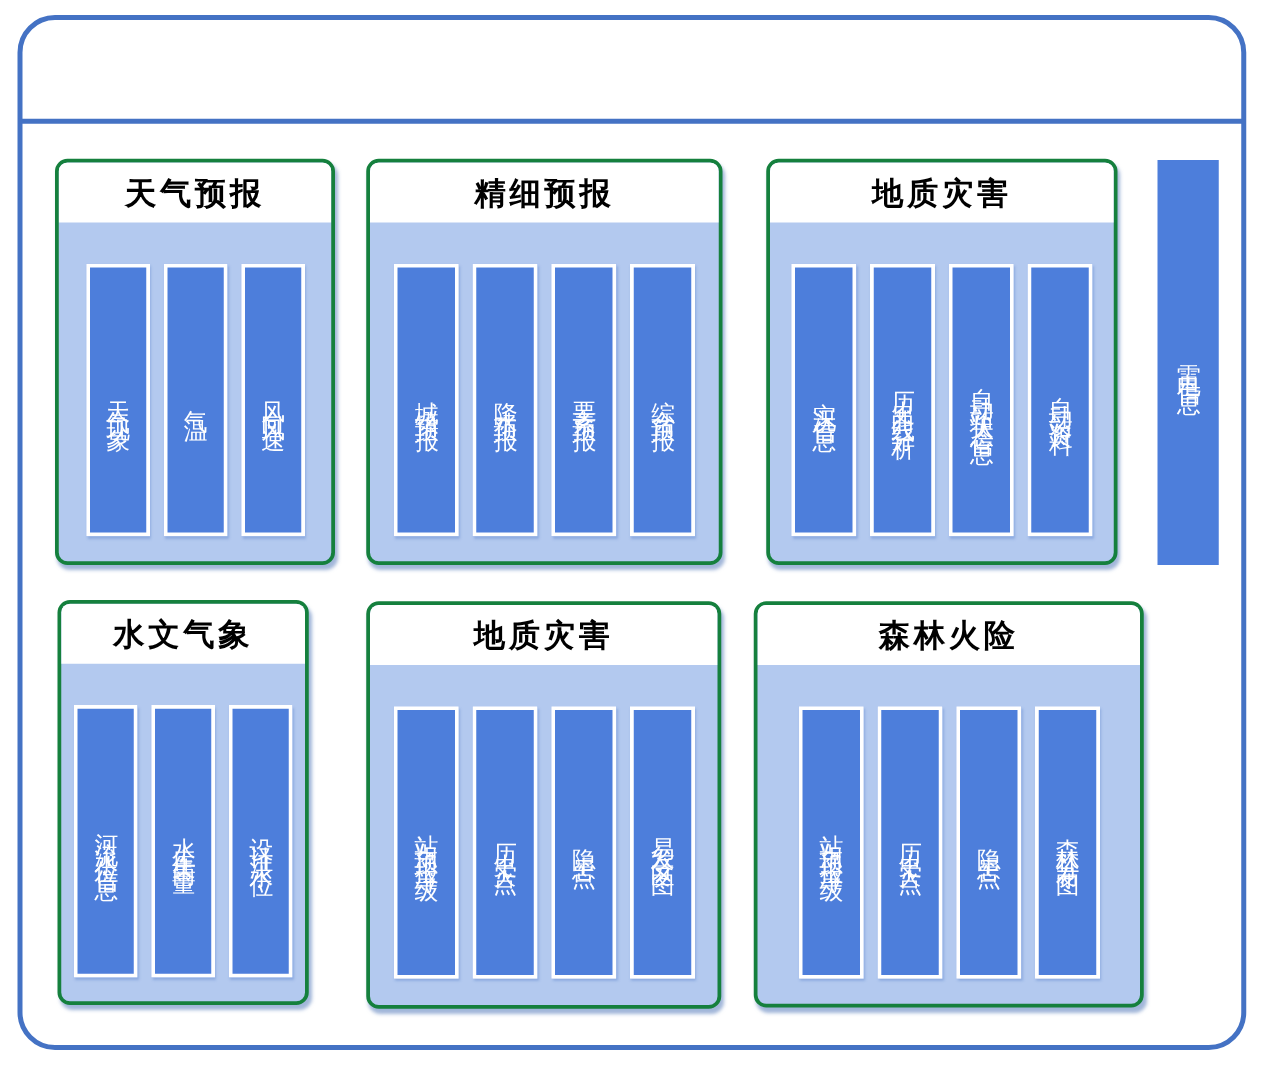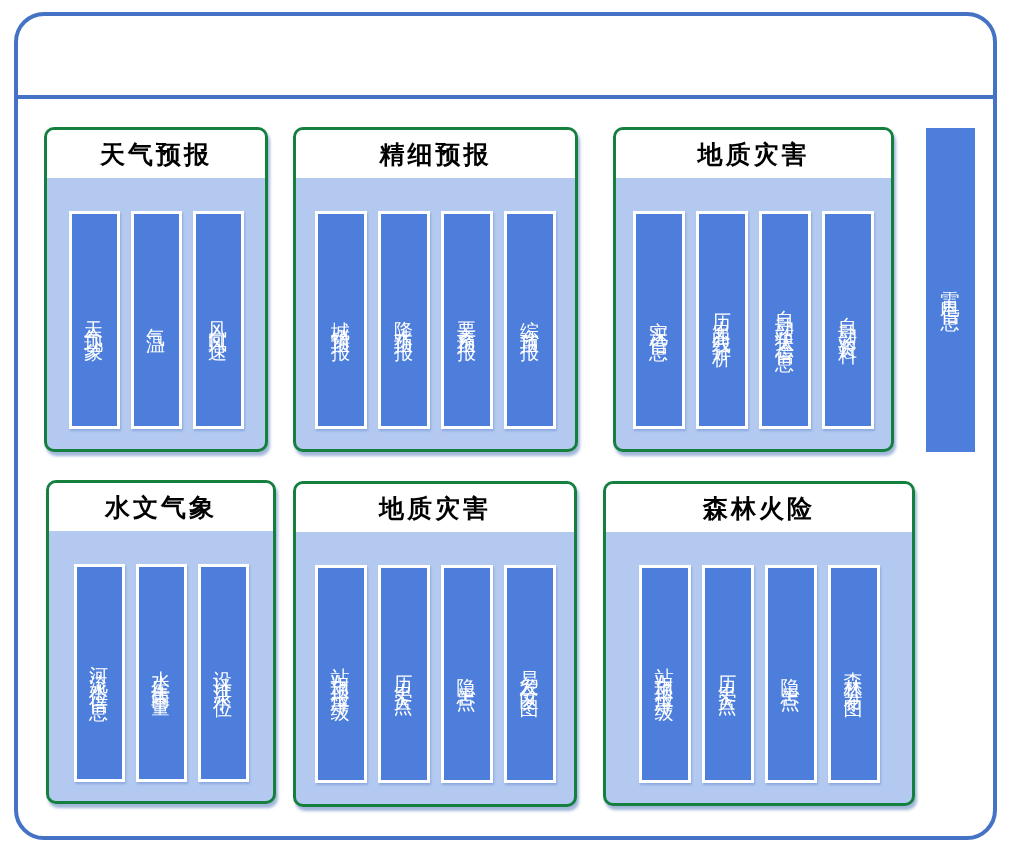--- a/index.html
+++ b/index.html
@@ -85,21 +85,21 @@
     background: #4d7edb;
     display: flex;
     align-items: center;
     justify-content: center;
   }
 
   
   #panel-0 { left: 44px;  top: 127px; width: 224px; height: 325px; }
   #panel-1 { left: 293px; top: 127px; width: 285px; height: 325px; }
   #panel-2 { left: 613px; top: 127px; width: 281px; height: 325px; }
-  #panel-3 { left: 46px;  top: 480px; width: 230px; height: 324px; }
+  #panel-3 { left: 46px;  top: 480px; width: 201px; height: 324px; }
   #panel-4 { left: 293px; top: 481px; width: 284px; height: 326px; }
   #panel-5 { left: 603px; top: 481px; width: 312px; height: 325px; }
 
   #panel-0 .bar, #panel-3 .bar { width: 51px; }
 </style>
 </head>
 <body>
 
 <div class="stage">
 

